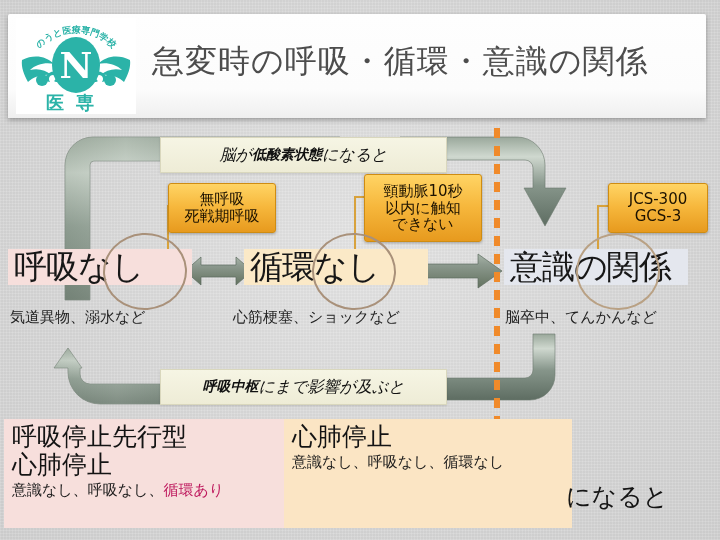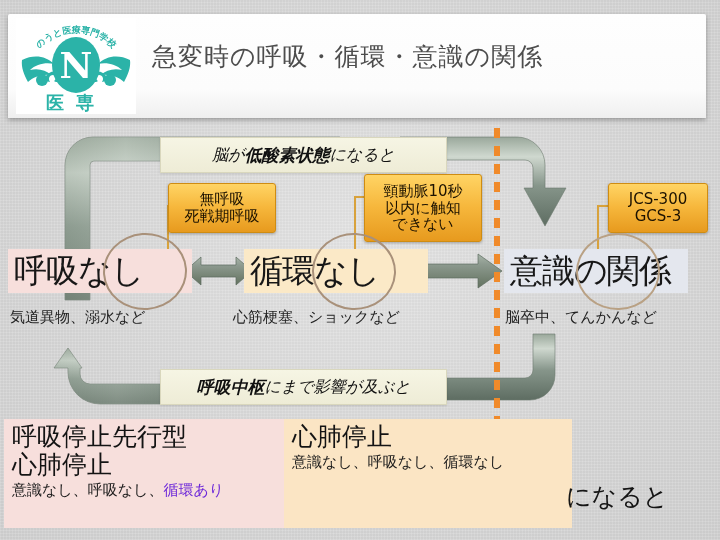--- a/index.html
+++ b/index.html
@@ -30,41 +30,41 @@
     box-shadow:0 2px 5px rgba(0,0,0,.30);
     border-radius:2px 2px 0 0;
   }
   .logo-box{
     position:absolute;left:16px;top:18px;width:120px;height:96px;
     background:#ffffff;
     display:block;
   }
   .title{
     position:absolute;left:152px;top:40px;
-    font-size:25px;color:#4d4d4d;letter-spacing:1px;
+    font-size:32px;color:#4d4d4d;letter-spacing:1px;
     font-family:Liberation Mono, monospace;
     white-space:nowrap;
   }
 
   
   svg.layer{position:absolute;left:0;top:0;width:720px;height:540px;pointer-events:none;}
 
   
   .callout{
     position:absolute;
     background:linear-gradient(180deg,#f6f5e4 0%,#eeecd6 100%);
     border:1px solid #d9d7bd;
     color:#111;
     display:flex;align-items:center;justify-content:center;
     white-space:nowrap;
     box-shadow:0 1px 2px rgba(0,0,0,.12);
     font-style:italic;
   }
   .callout .sm{font-size:16px;}
-  .callout .lg{font-size:17px;font-weight:bold;}
+  .callout .lg{font-size:14px;font-weight:bold;}
   #callout-top{left:160px;top:137px;width:285px;height:34px;}
   #callout-bottom{left:160px;top:369px;width:285px;height:34px;}
 
   
   .gold{
     position:absolute;
     background:linear-gradient(180deg,#ffd464 0%,#f6b73c 48%,#e79a1e 100%);
     border:1px solid #cf8c12;
     border-radius:3px;
     box-shadow:0 1px 3px rgba(0,0,0,.30);
@@ -79,21 +79,21 @@
   #gold-3{left:608px;top:183px;width:98px;height:48px;}
 
   
   .leader{position:absolute;border-left:2px solid #d8a23c;}
   #leader-1{left:167px;top:205px;height:58px;border-top:2px solid #d8a23c;width:12px;}
   #leader-2{left:354px;top:196px;height:66px;border-top:2px solid #d8a23c;width:12px;}
   #leader-3{left:597px;top:205px;height:58px;border-top:2px solid #d8a23c;width:12px;}
 
   
   .state{
-    position:absolute;height:44px;
+    position:absolute;height:36px;
     display:flex;align-items:center;
     font-size:33px;color:#171717;
     padding:0 6px;
     white-space:nowrap;
     letter-spacing:-1px;
   }
   #state-resp{left:8px;top:249px;width:172px;background:#f7dfdc;}
   #state-circ{left:244px;top:249px;width:172px;background:#fbe9c7;}
   #state-cons{left:504px;top:249px;width:172px;background:#e4e7ee;}
 
@@ -113,21 +113,21 @@
   #circ-2{left:312px;top:233px;width:80px;height:73px;transform:rotate(3deg);border-color:#a9917a;}
   #circ-3{left:576px;top:233px;width:80px;height:73px;transform:rotate(-2deg);border-color:#b9a184;}
 
   
   .panel{position:absolute;padding:4px 8px 6px 8px;}
   #panel-left{left:4px;top:419px;width:272px;height:99px;background:#f7dfdc;}
   #panel-right{left:284px;top:419px;width:272px;height:99px;background:#fbe5c4;}
   .panel .l1{font-size:25px;color:#141414;line-height:1.12;white-space:nowrap;}
   .panel .l2{font-size:25px;color:#141414;line-height:1.12;white-space:nowrap;}
   .panel .l3{font-size:15px;color:#1a1a1a;line-height:1.25;margin-top:2px;white-space:nowrap;}
-  .hl-orange{color:#6d28d9;}
+  .hl-orange{color:#be185d;}
   #exists{position:absolute;left:566px;top:480px;font-size:25px;color:#141414;white-space:nowrap;}
 
   
   #divider{
     position:absolute;left:494px;top:128px;width:6px;height:300px;
     background:repeating-linear-gradient(180deg,#f08a2a 0px,#f08a2a 10px,rgba(0,0,0,0) 10px,rgba(0,0,0,0) 18px);
   }
 </style>
 </head>
 <body>

